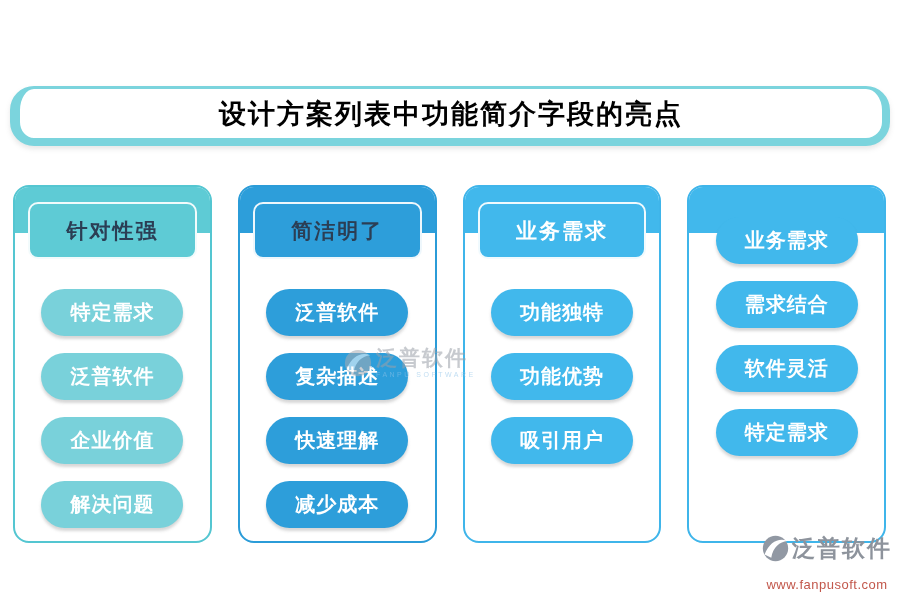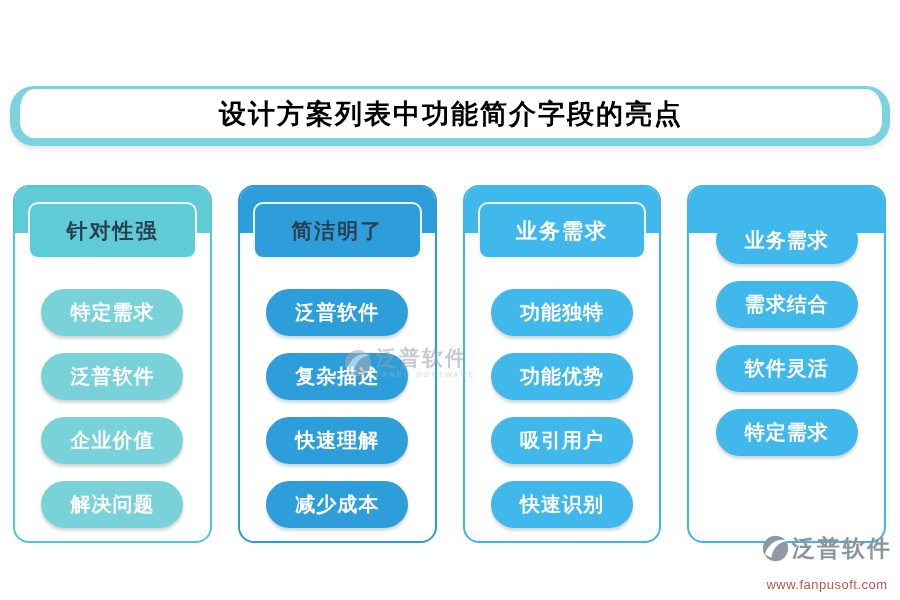--- a/index.html
+++ b/index.html
@@ -113,21 +113,20 @@
     </div>
   </div>
 
   <div class="card col-lightblue">
     <div class="card-band"></div>
     <div class="card-header">业务需求</div>
     <div class="pill-list">
       <div class="pill">功能独特</div>
       <div class="pill">功能优势</div>
       <div class="pill">吸引用户</div>
-      <div class="pill">快速识别</div>
     </div>
   </div>
 
   <div class="card col-lightblue">
     <div class="card-band"></div>
     <div class="pill-list">
       <div class="pill">业务需求</div>
       <div class="pill">需求结合</div>
       <div class="pill">软件灵活</div>
       <div class="pill">特定需求</div>

